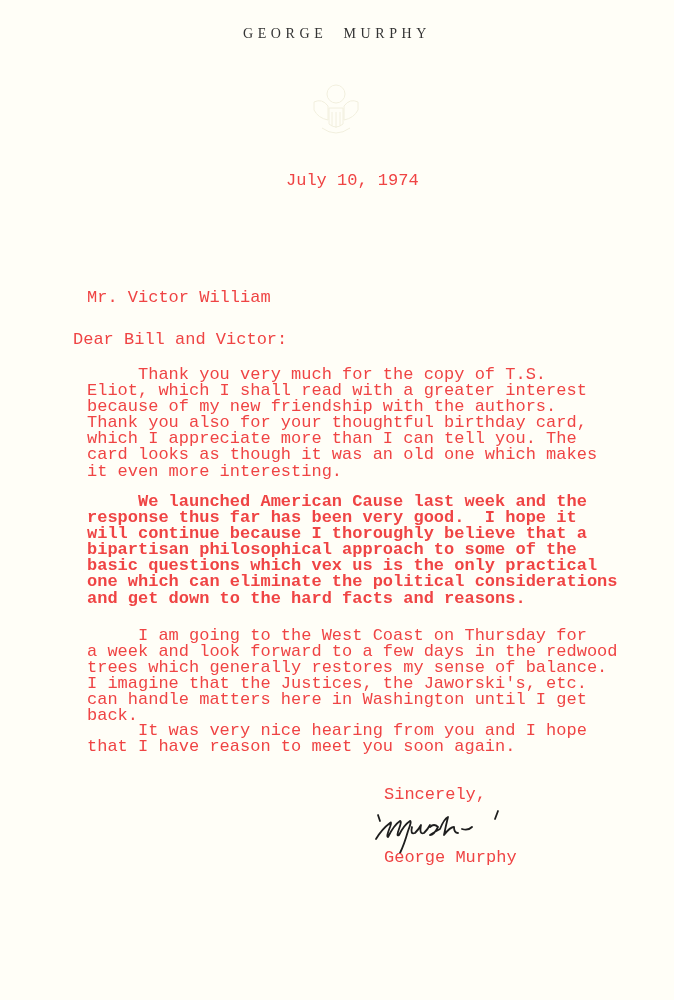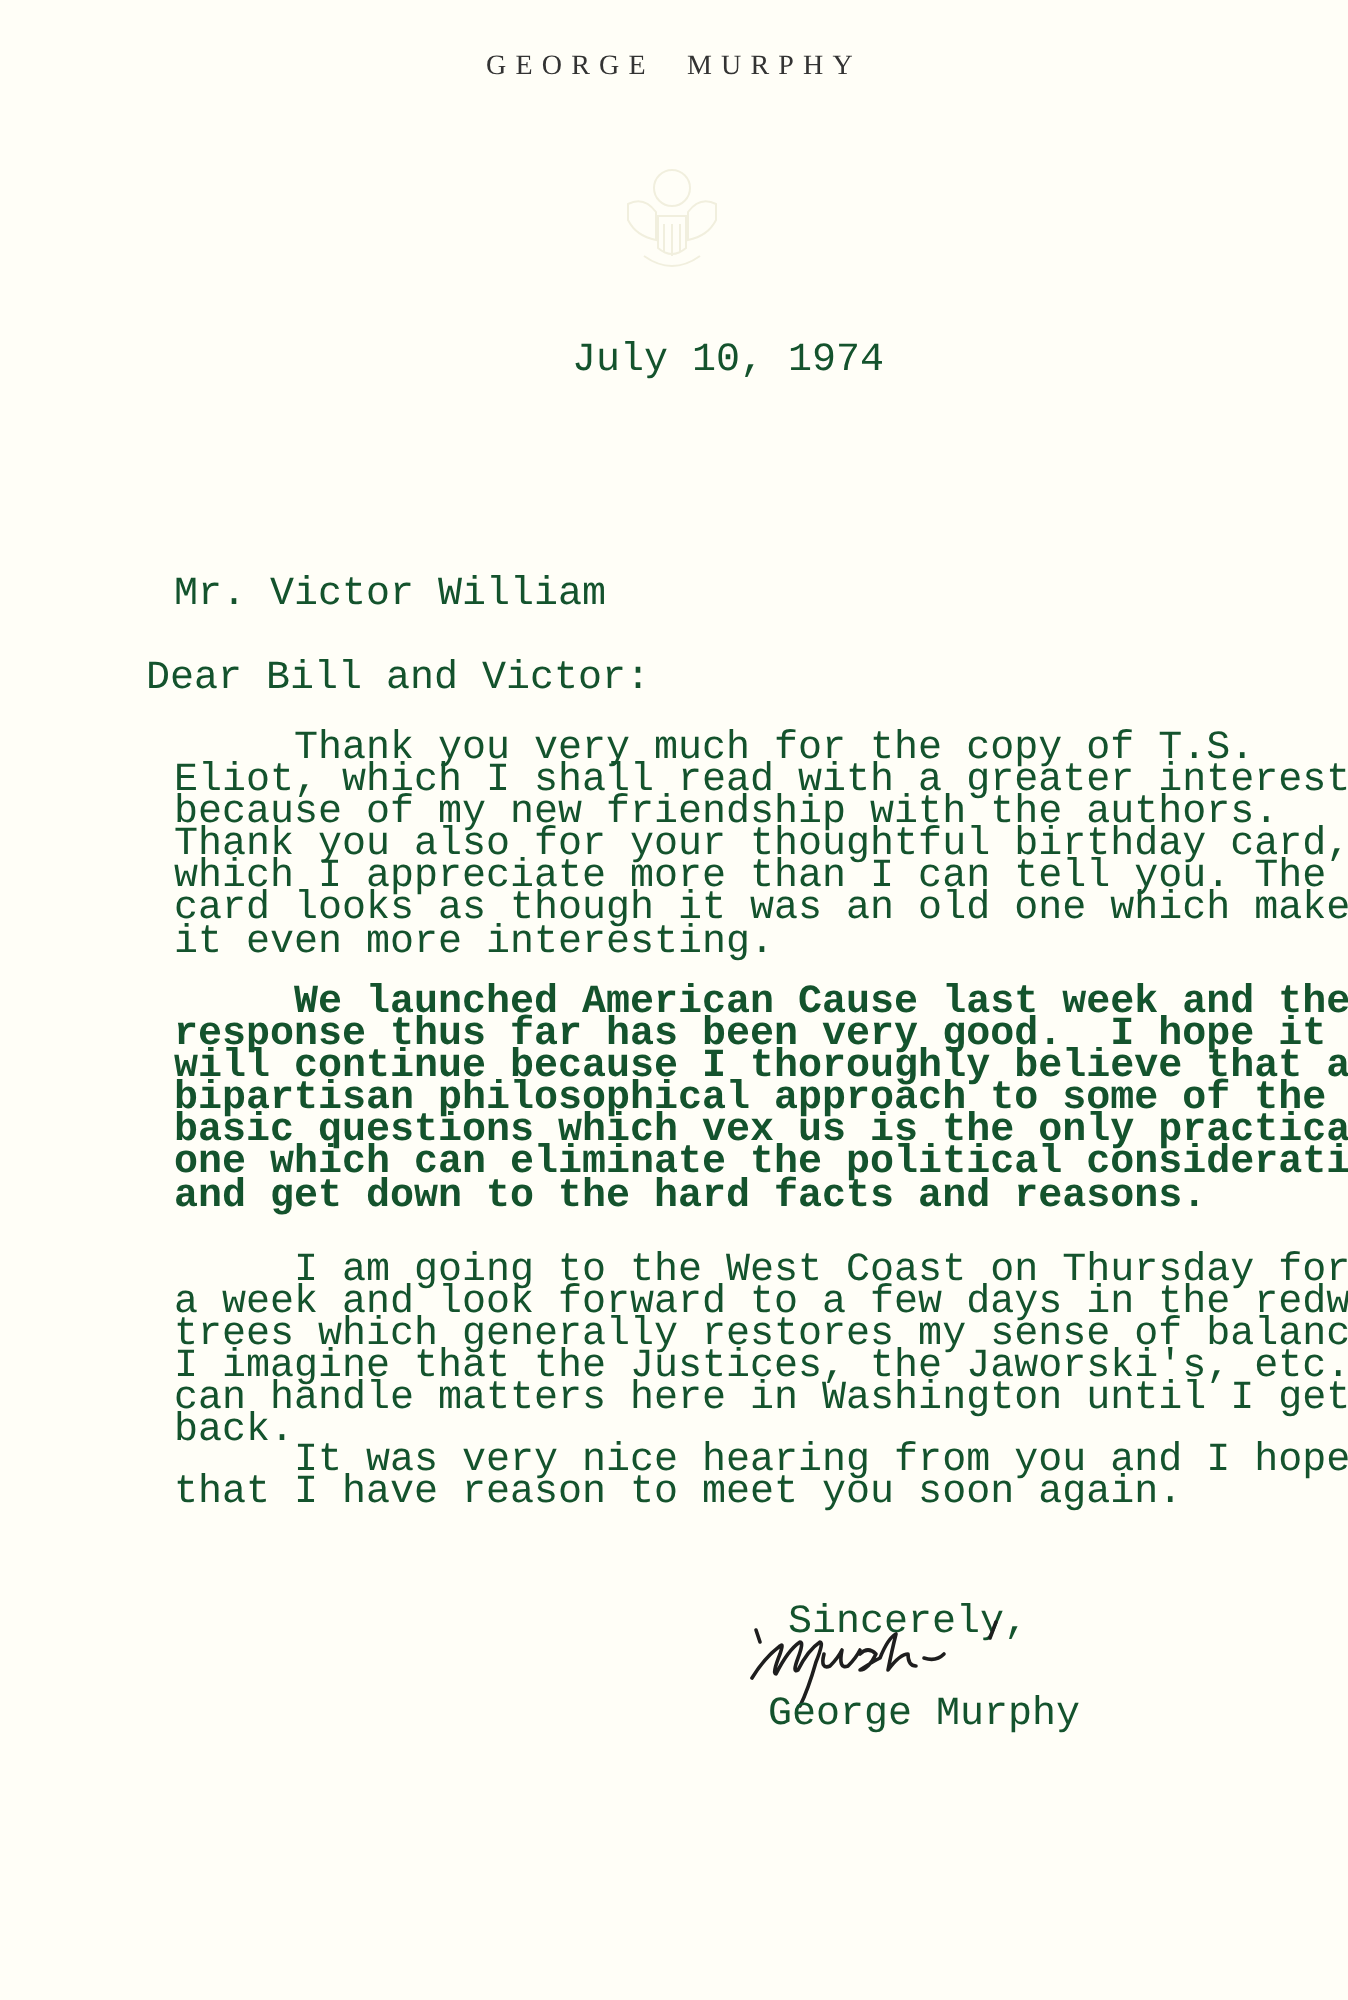--- a/index.html
+++ b/index.html
@@ -16,32 +16,32 @@
       font-family: "Liberation Serif", "DejaVu Serif", serif;
       font-size: 14px; letter-spacing: 4.6px; color: #333;
       word-spacing: 8px;
     }
     .seal {
       position: absolute; left: 308px; top: 80px; width: 56px; height: 60px;
       opacity: 0.35;
     }
     .mono {
       font-family: "Liberation Mono", "DejaVu Sans Mono", monospace;
-      font-size: 20px; line-height: 16.1px; color: #14532d;
+      font-size: 17px; line-height: 16.1px; color: #ef4444;
       white-space: pre;
     }
     .date { position: absolute; left: 286px; top: 173px; }
     .address { position: absolute; left: 87px; top: 258px; }
     .salutation { position: absolute; left: 73px; top: 332px; }
     .para { position: absolute; left: 87px; }
     .p1 { top: 367px; }
     .p2 { top: 494px; font-weight: bold; }
     .p3 { top: 628px; }
     .p4 { top: 723px; }
-    .closing { position: absolute; left: 384px; top: 804px; margin-left: 10px; }
+    .closing { position: absolute; left: 384px; top: 787px; }
     .signature { position: absolute; left: 368px; top: 805px; width: 150px; height: 50px; }
     .signer { position: absolute; left: 384px; top: 850px; }
   </style>
 </head>
 <body>
 
 <div class="letterhead">GEORGE MURPHY</div>
 
 <svg class="seal" viewBox="0 0 56 60">
   <g fill="none" stroke="#d9d4b0" stroke-width="1">

